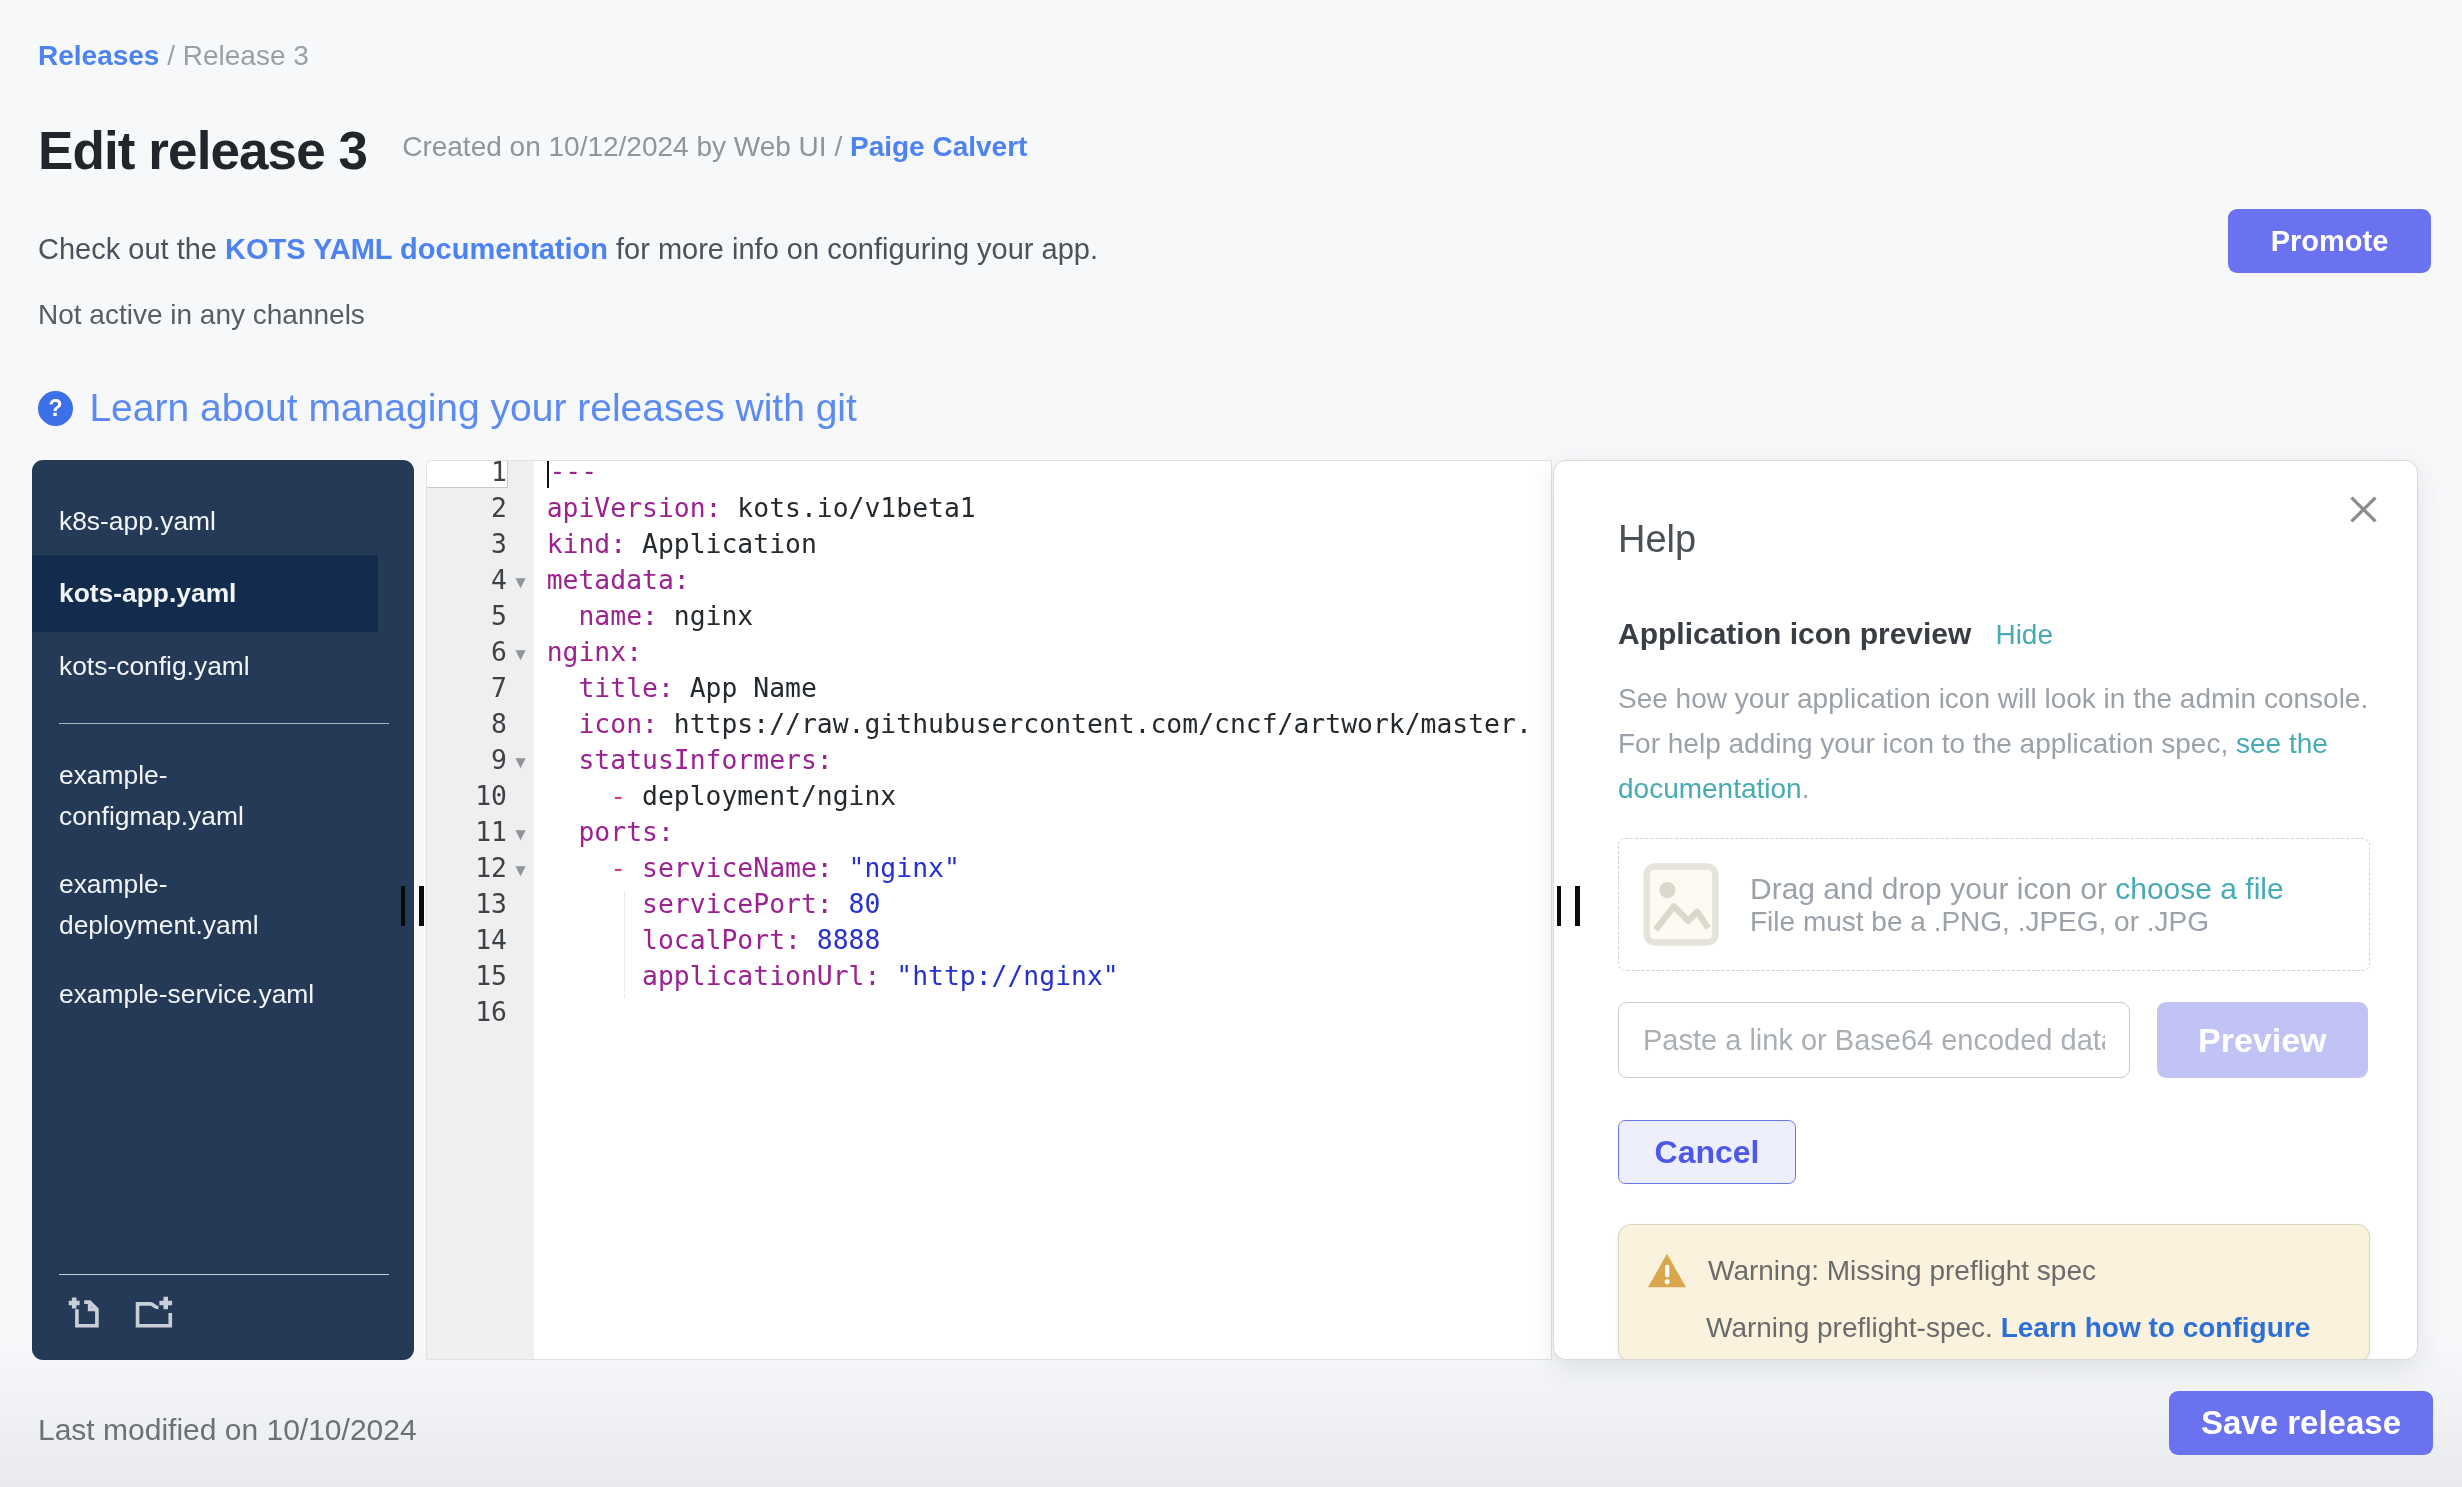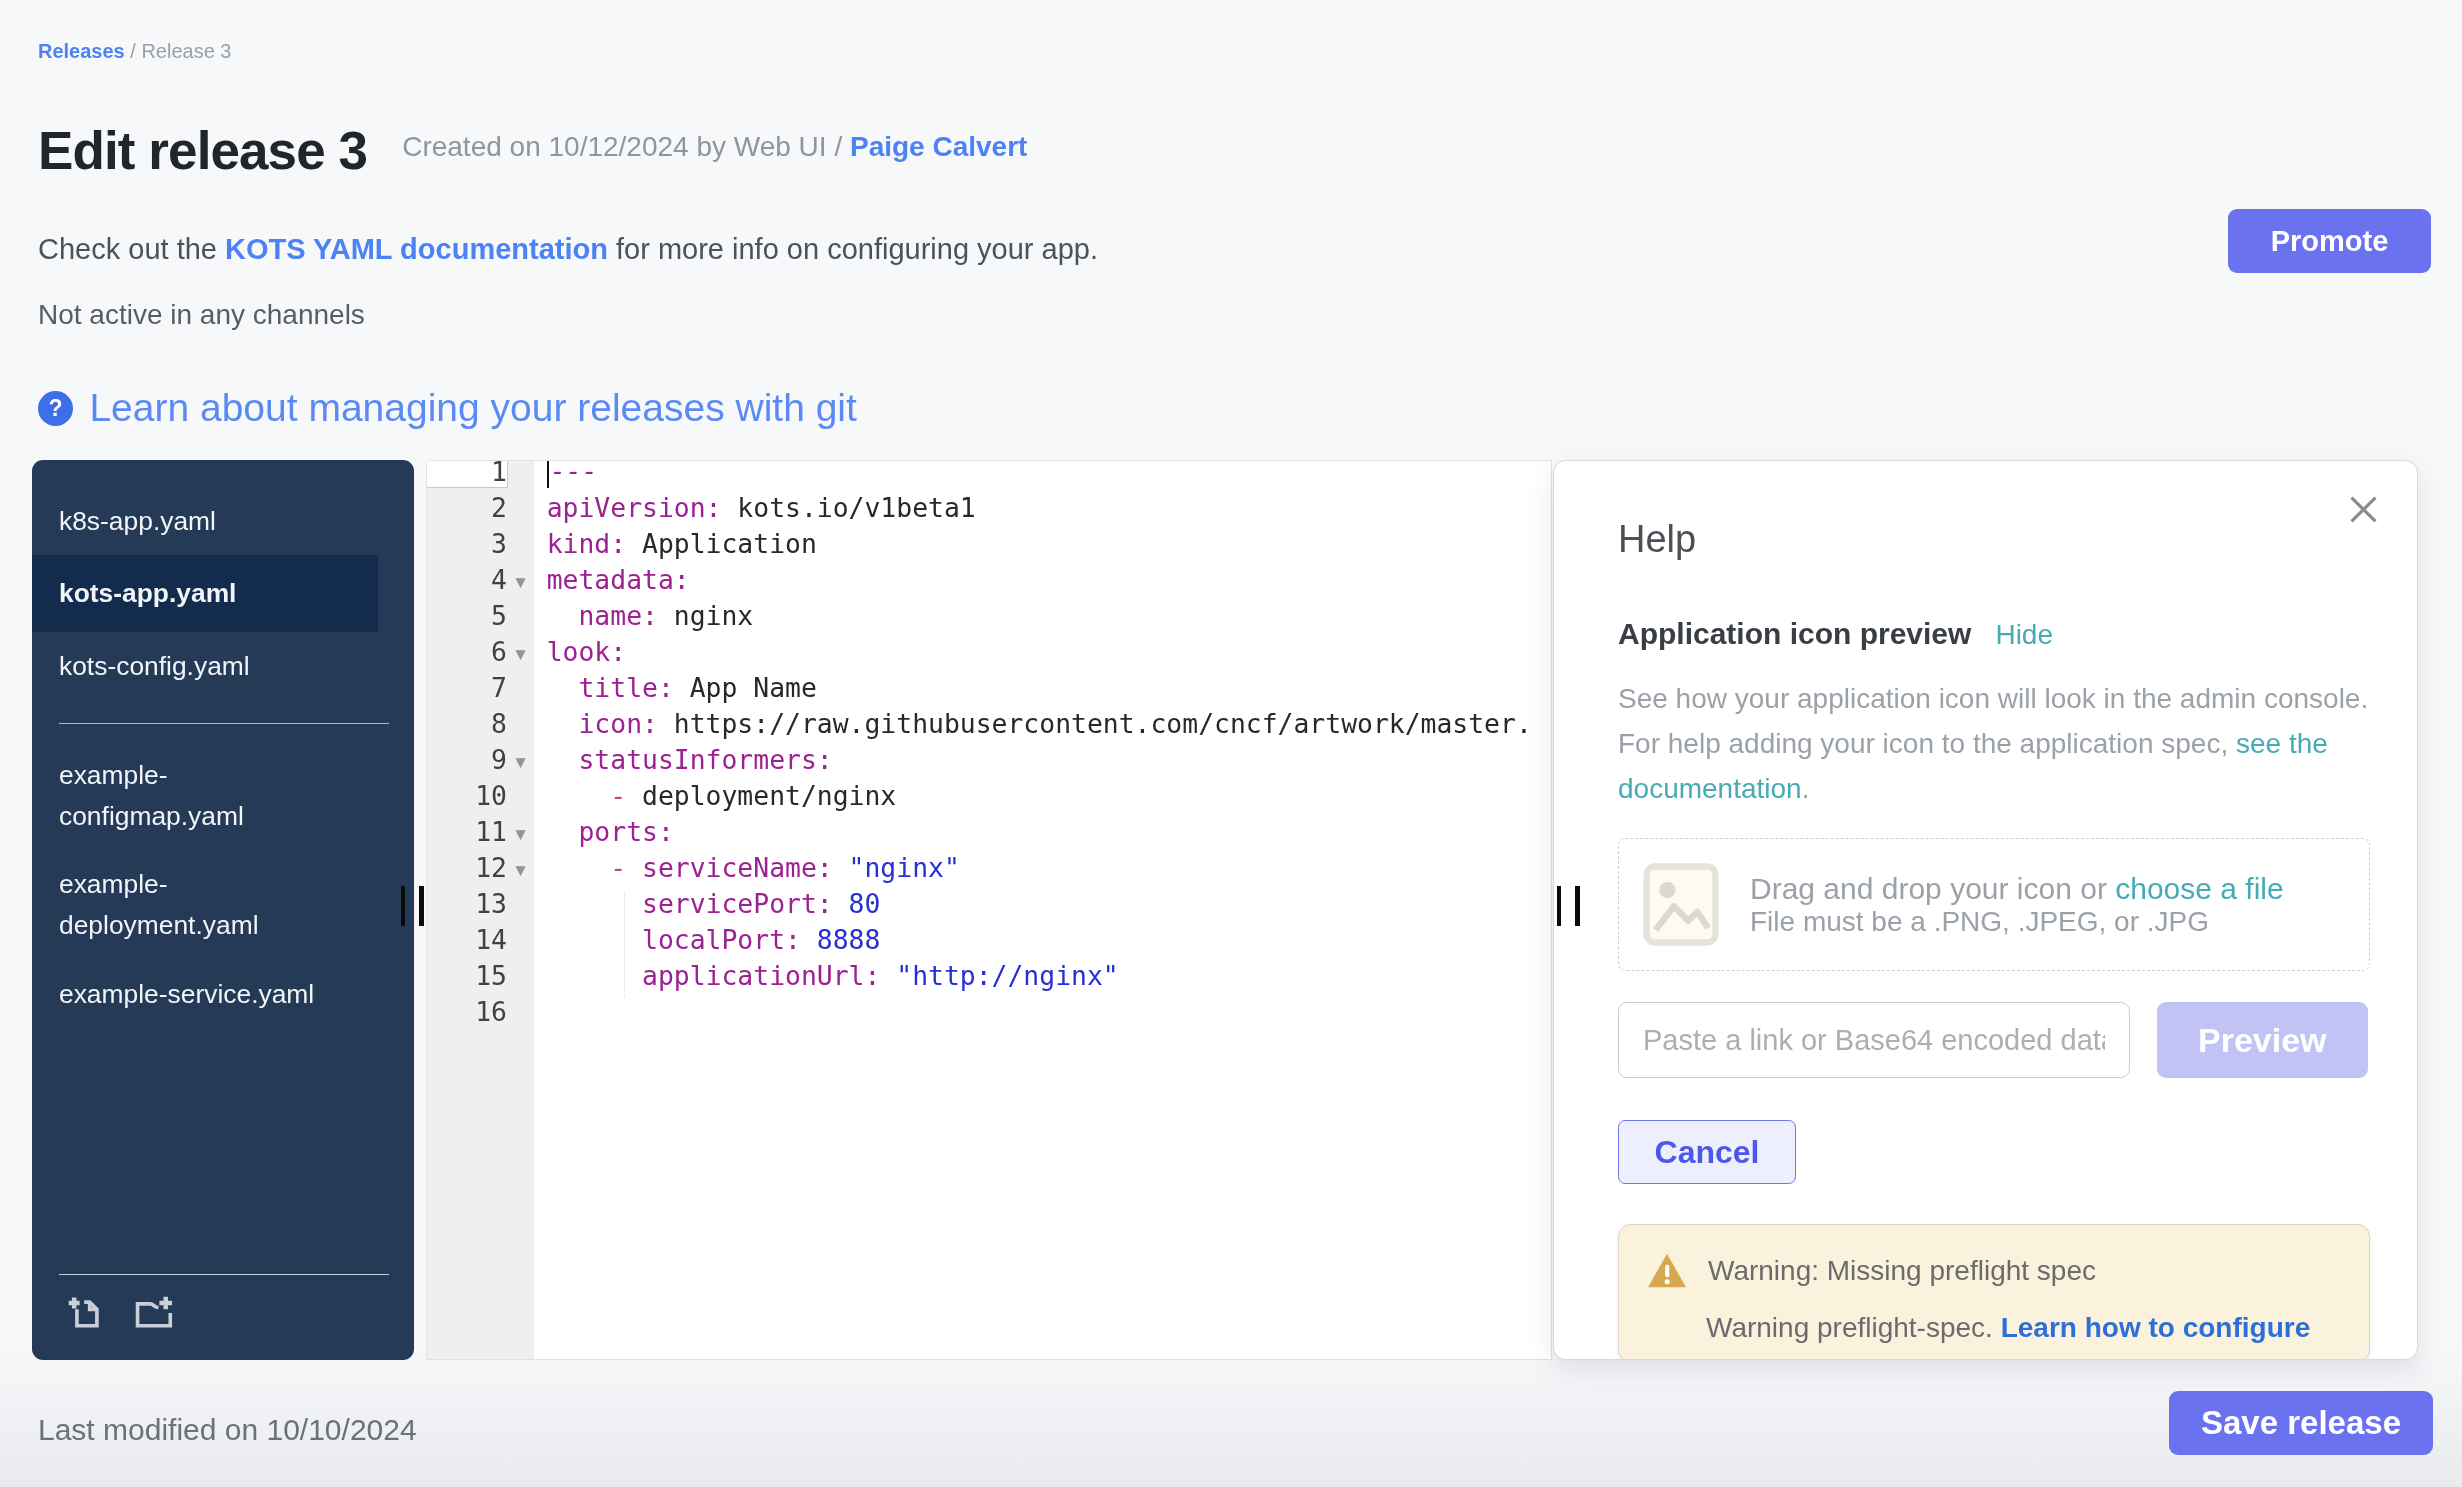--- a/index.html
+++ b/index.html
@@ -5,21 +5,21 @@
   * { margin:0; padding:0; box-sizing:border-box; }
   html,body { width:2462px; height:1488px; }
   body {
     font-family:"Liberation Sans", sans-serif;
     background:linear-gradient(180deg,#f7f8fa 0%,#f7f8fa 90%,#e8eaed 100%);
     position:relative; overflow:hidden; color:#24292e;
   }
   a { text-decoration:none; cursor:pointer; }
 
   
-  .breadcrumb { position:absolute; left:38px; top:40px; font-size:20px; color:#9aa0a8; }
+  .breadcrumb { position:absolute; left:38px; top:40px; font-size:28px; color:#9aa0a8; }
   .breadcrumb .crumb-link { color:var(--link-blue); font-weight:600; }
   .title-row { position:absolute; left:38px; top:120px; display:flex; align-items:center; gap:35px; }
   .page-title { font-size:53px; font-weight:700; color:#21262c; letter-spacing:-0.9px; }
   .subtitle { font-size:28px; color:#8f959d; padding-bottom:7.3px; }
   .subtitle a { color:var(--link-blue); font-weight:600; }
   .doc-line { position:absolute; left:38px; top:233px; font-size:29px; color:#4b525b; }
   .doc-line a { color:var(--link-blue); font-weight:600; }
   .channel-status { position:absolute; left:38px; top:299px; font-size:28px; color:#565d65; }
   .git-row { position:absolute; left:38px; top:386px; display:flex; align-items:center; gap:16.4px; }
   .git-q { width:35px; height:35px; border-radius:50%; background:#3d6fe8; color:#fff;
@@ -157,21 +157,21 @@
   </div>
 
 <div class="editor">
   <div class="gutter-bg"></div>
   <div class="code-lines">
       <div class="code-row"><span class="ln active">1</span><span class="fold"></span><span class="src"><span class="cursor-caret"></span><span class="tok-key">---</span></span></div>
       <div class="code-row"><span class="ln">2</span><span class="fold"></span><span class="src"><span class="tok-key">apiVersion:</span><span class="tok-plain"> kots.io/v1beta1</span></span></div>
       <div class="code-row"><span class="ln">3</span><span class="fold"></span><span class="src"><span class="tok-key">kind:</span><span class="tok-plain"> Application</span></span></div>
       <div class="code-row"><span class="ln">4</span><span class="fold">▼</span><span class="src"><span class="tok-key">metadata:</span></span></div>
       <div class="code-row"><span class="ln">5</span><span class="fold"></span><span class="src"><span class="tok-plain">  </span><span class="tok-key">name:</span><span class="tok-plain"> nginx</span></span></div>
-      <div class="code-row"><span class="ln">6</span><span class="fold">▼</span><span class="src"><span class="tok-key">look:</span></span></div>
+      <div class="code-row"><span class="ln">6</span><span class="fold">▼</span><span class="src"><span class="tok-key">nginx:</span></span></div>
       <div class="code-row"><span class="ln">7</span><span class="fold"></span><span class="src"><span class="tok-plain">  </span><span class="tok-key">title:</span><span class="tok-plain"> App Name</span></span></div>
       <div class="code-row"><span class="ln">8</span><span class="fold"></span><span class="src"><span class="tok-plain">  </span><span class="tok-key">icon:</span><span class="tok-plain"> https://raw.githubusercontent.com/cncf/artwork/master.</span></span></div>
       <div class="code-row"><span class="ln">9</span><span class="fold">▼</span><span class="src"><span class="tok-plain">  </span><span class="tok-key">statusInformers:</span></span></div>
       <div class="code-row"><span class="ln">10</span><span class="fold"></span><span class="src"><span class="tok-plain">    </span><span class="tok-dash">- </span><span class="tok-plain">deployment/nginx</span></span></div>
       <div class="code-row"><span class="ln">11</span><span class="fold">▼</span><span class="src"><span class="tok-plain">  </span><span class="tok-key">ports:</span></span></div>
       <div class="code-row"><span class="ln">12</span><span class="fold">▼</span><span class="src"><span class="tok-plain">    </span><span class="tok-dash">- </span><span class="tok-key">serviceName:</span><span class="tok-str"> "nginx"</span></span></div>
       <div class="code-row"><span class="ln">13</span><span class="fold"></span><span class="src"><span class="tok-plain">      </span><span class="tok-key">servicePort:</span><span class="tok-num"> 80</span></span></div>
       <div class="code-row"><span class="ln">14</span><span class="fold"></span><span class="src"><span class="tok-plain">      </span><span class="tok-key">localPort:</span><span class="tok-num"> 8888</span></span></div>
       <div class="code-row"><span class="ln">15</span><span class="fold"></span><span class="src"><span class="tok-plain">      </span><span class="tok-key">applicationUrl:</span><span class="tok-str"> "http://nginx"</span></span></div>
       <div class="code-row"><span class="ln">16</span><span class="fold"></span><span class="src"></span></div>

